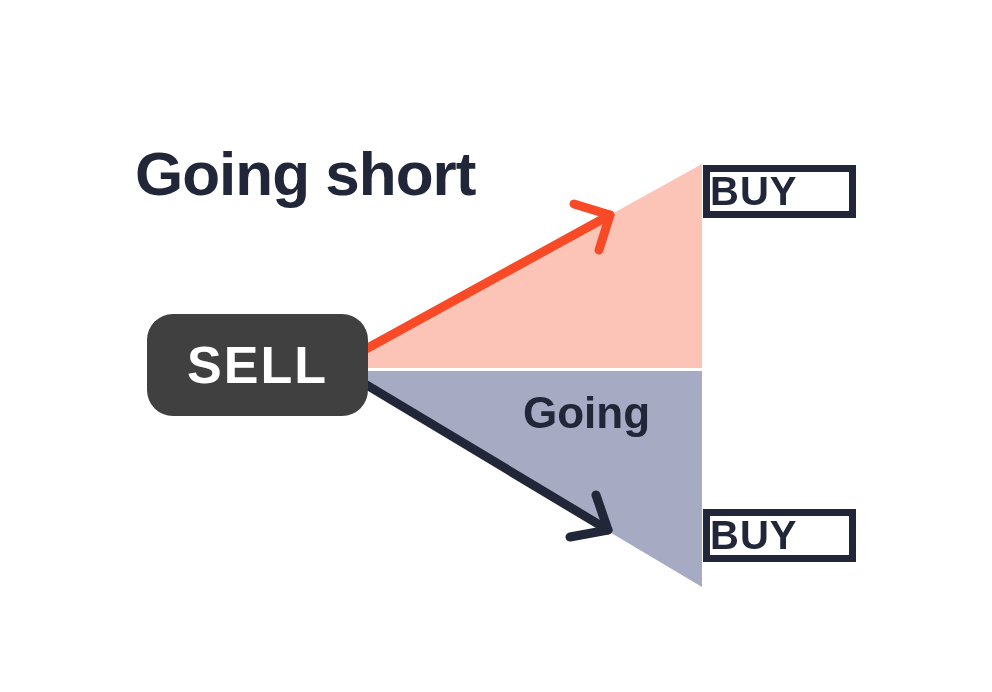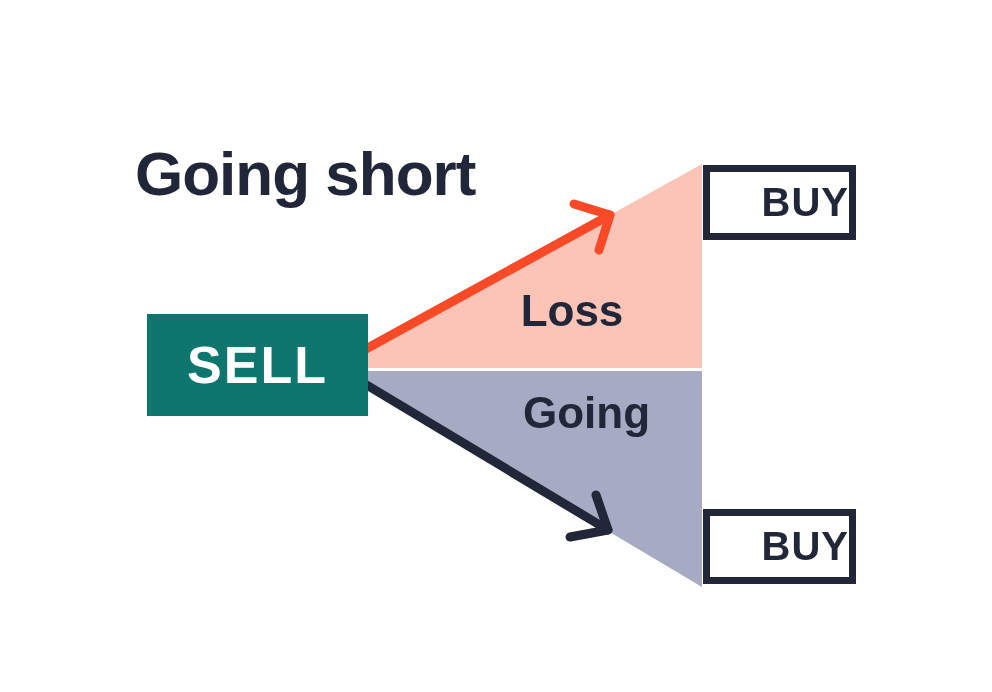--- a/index.html
+++ b/index.html
@@ -33,25 +33,26 @@
     letter-spacing: -1px;
     color: #212639;
     white-space: nowrap;
   }
   .sell-box {
     position: absolute;
     left: 147px;
     top: 298px;
     width: 221px;
     height: 102px;
-    background: #0f766e;
+    background: #404040;
     z-index: 3;
     display: flex;
     align-items: center;
     justify-content: center;
+    border-radius: 26px;
   }
   .sell-box span {
     color: #ffffff;
     font-size: 52px;
     font-weight: 700;
     letter-spacing: 2px;
   }
   .zone-label {
     position: absolute;
     z-index: 2;
@@ -68,28 +69,28 @@
   }
   .zone-label.profit {
     left: 494px;
     top: 372px;
     width: 185px;
   }
   .buy-box {
     position: absolute;
     left: 703px;
     width: 153px;
-    height: 75px;
+    height: 53px;
     box-sizing: border-box;
     background: #ffffff;
     border: 7px solid #212639;
     z-index: 3;
     display: flex;
     align-items: center;
-    justify-content: flex-end;
+    justify-content: flex-start;
   }
   .buy-box.top { top: 149px; }
   .buy-box.bottom { top: 493px; }
   .buy-box span {
     color: #212639;
     font-size: 40px;
     font-weight: 700;
     letter-spacing: 1px;
   }
 </style>
@@ -114,21 +115,20 @@
     <g fill="none" stroke-width="9" stroke-linecap="round" stroke-linejoin="round" stroke="#212639">
       <line x1="355" y1="362" x2="608" y2="514"></line>
       <polyline points="570,521 608,514 596,479"></polyline>
     </g>
   </svg>
 
   <div class="sell-box">
     <span>SELL</span>
   </div>
 
-  <div class="zone-label loss">Loss</div>
   <div class="zone-label profit">Going</div>
 
   <div class="buy-box top">
     <span>BUY</span>
   </div>
   <div class="buy-box bottom">
     <span>BUY</span>
   </div>
 
 </div>

